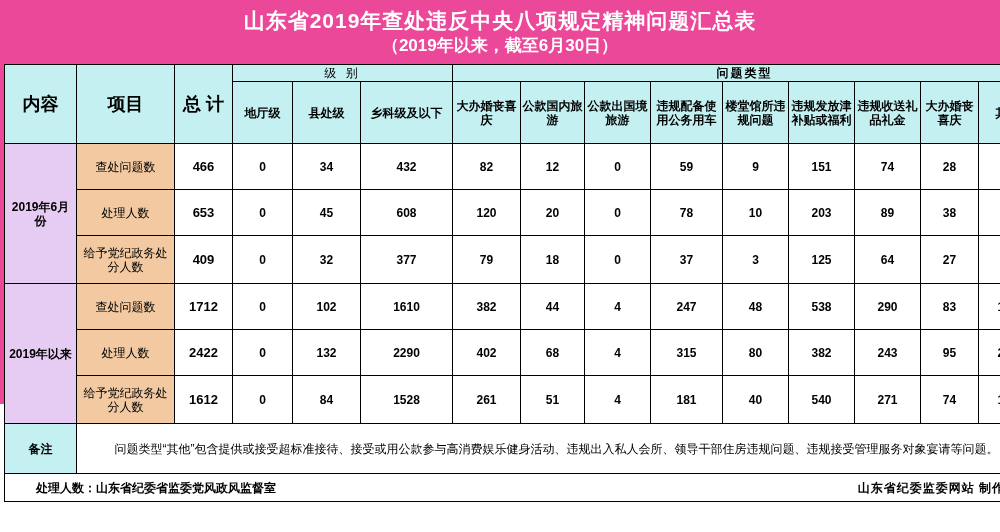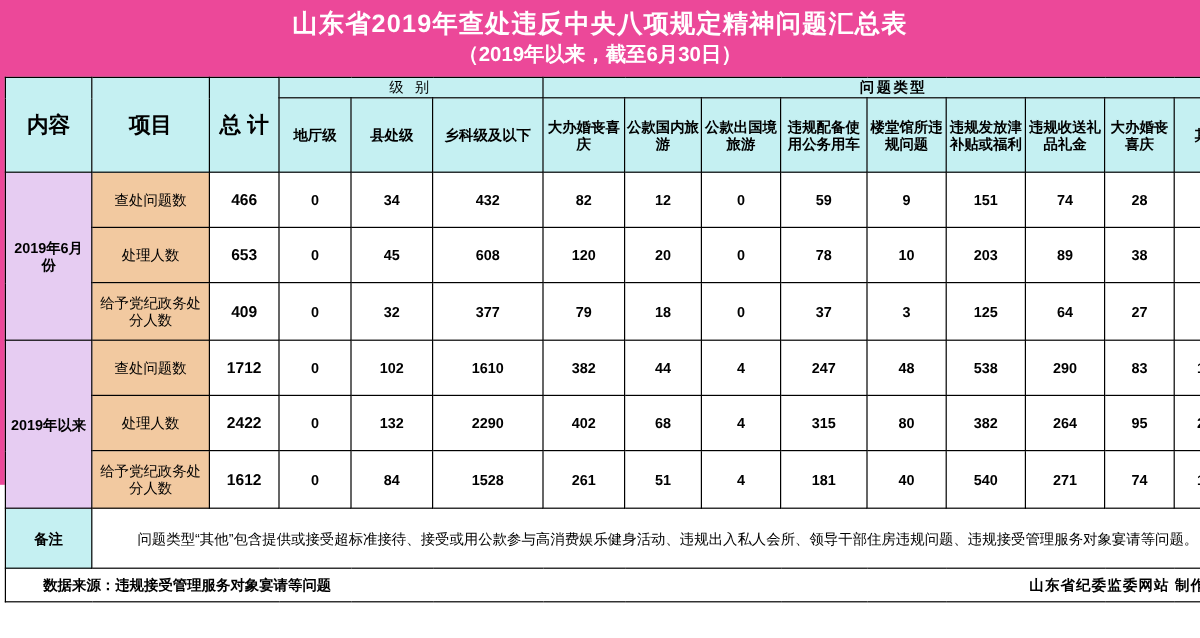--- a/index.html
+++ b/index.html
@@ -255,21 +255,21 @@
         <td class="num total">2422</td>
         <td class="num">0</td>
         <td class="num">132</td>
         <td class="num">2290</td>
         <td class="num">402</td>
         <td class="num">68</td>
         <td class="num">4</td>
         <td class="num">315</td>
         <td class="num">80</td>
         <td class="num">382</td>
-        <td class="num">264</td>
+        <td class="num">243</td>
         <td class="num">95</td>
         <td class="num">281</td>
       </tr>
       <tr style="height:48px">
         <td class="rowlabel">给予党纪政务处分人数</td>
         <td class="num total">1612</td>
         <td class="num">0</td>
         <td class="num">84</td>
         <td class="num">1528</td>
         <td class="num">261</td>
@@ -284,21 +284,21 @@
       </tr>
 
       <tr style="height:50px">
         <td class="remark-label">备注</td>
         <td class="remark-body" colspan="14">问题类型“其他”包含提供或接受超标准接待、接受或用公款参与高消费娱乐健身活动、违规出入私人会所、领导干部住房违规问题、违规接受管理服务对象宴请等问题。</td>
       </tr>
 
       <tr class="source-row" style="height:28px">
         <td colspan="15">
           <div class="source-inner">
-            <span class="src-left">数据来源：违规接受管理服务对象宴请等问题</span>
+            <span class="src-left">处理人数：山东省纪委省监委党风政风监督室</span>
             <span class="src-right">山东省纪委监委网站  制作</span>
           </div>
         </td>
       </tr>
     </tbody>
   </table>
 
 </div>
 
 </body></html>

